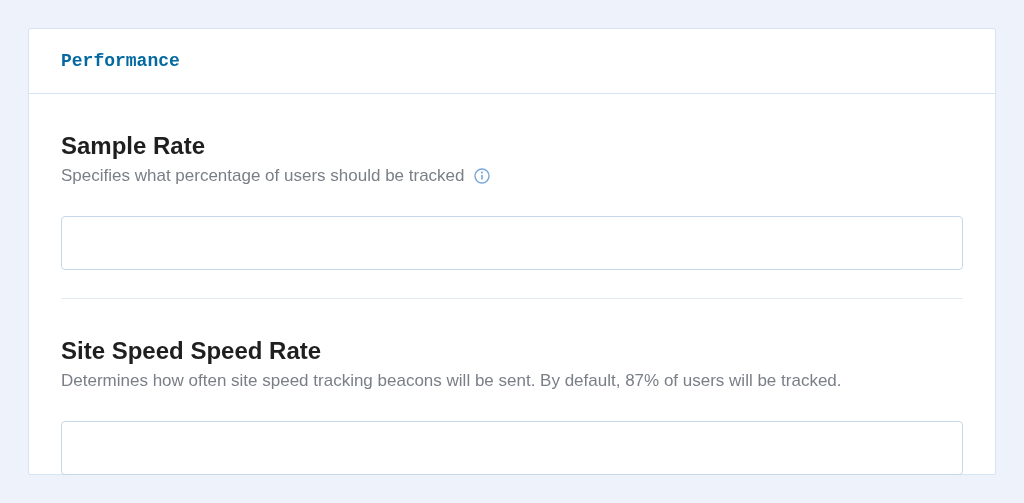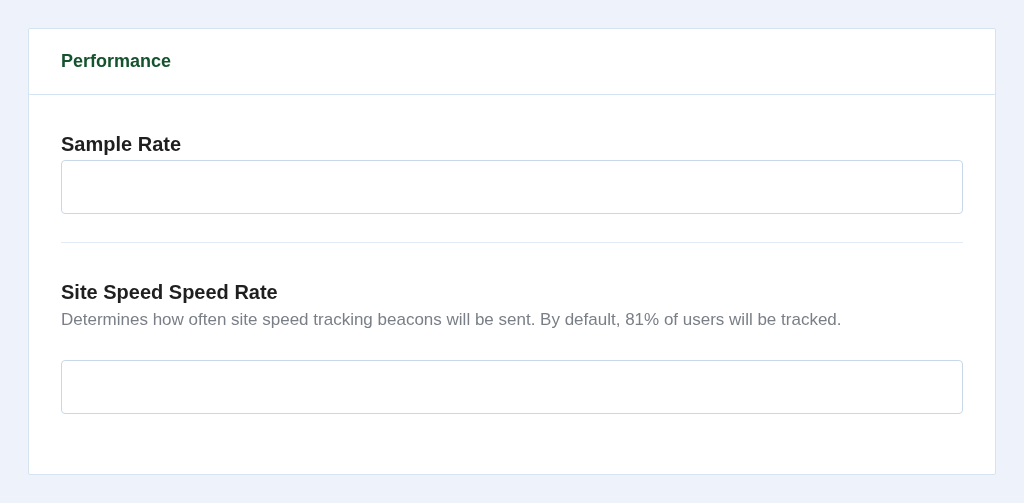--- a/index.html
+++ b/index.html
@@ -22,30 +22,31 @@
       display: flex;
       flex-direction: column;
     }
     .panel-header {
       padding: 22px 32px;
       border-bottom: 1px solid #d6e3f0;
     }
     .panel-title {
       font-size: 18px;
       font-weight: 700;
-      color: #14532d;
+      color: #0369a1;
+      font-family: Liberation Mono, monospace;
     }
     .panel-body {
       padding: 0 32px 20px 32px;
     }
     .field-block {
       padding-top: 38px;
     }
     .field-label {
-      font-size: 20px;
+      font-size: 24px;
       font-weight: 700;
       color: #1f1f1f;
       margin-bottom: 4px;
     }
     .field-desc-row {
       display: flex;
       align-items: center;
       gap: 8px;
       margin-bottom: 28px;
     }
@@ -87,27 +88,37 @@
 <body>
 
 <div class="panel">
   <div class="panel-header">
     <div class="panel-title">Performance</div>
   </div>
   <div class="panel-body">
 
     <div class="field-block">
       <div class="field-label">Sample Rate</div>
+      <div class="field-desc-row">
+        <span class="field-desc">Specifies what percentage of users should be tracked</span>
+        <span class="info-icon">
+          <svg width="16" height="16" viewBox="0 0 16 16" fill="none">
+            <circle cx="8" cy="8" r="7" stroke="currentColor" stroke-width="1.4"></circle>
+            <circle cx="8" cy="4.6" r="1" fill="currentColor"></circle>
+            <rect x="7.2" y="6.8" width="1.6" height="5" rx="0.8" fill="currentColor"></rect>
+          </svg>
+        </span>
+      </div>
       <input type="text" class="text-input" value="" style="">
     </div>
 
     <div class="divider"></div>
 
     <div class="field-block">
       <div class="field-label">Site Speed Speed Rate</div>
       <div class="field-desc-row">
-        <span class="field-desc">Determines how often site speed tracking beacons will be sent. By default, 81% of users will be tracked.</span>
+        <span class="field-desc">Determines how often site speed tracking beacons will be sent. By default, 87% of users will be tracked.</span>
       </div>
       <input type="text" class="text-input" value="" style="">
     </div>
 
   </div>
 </div>
 
 </body></html>

